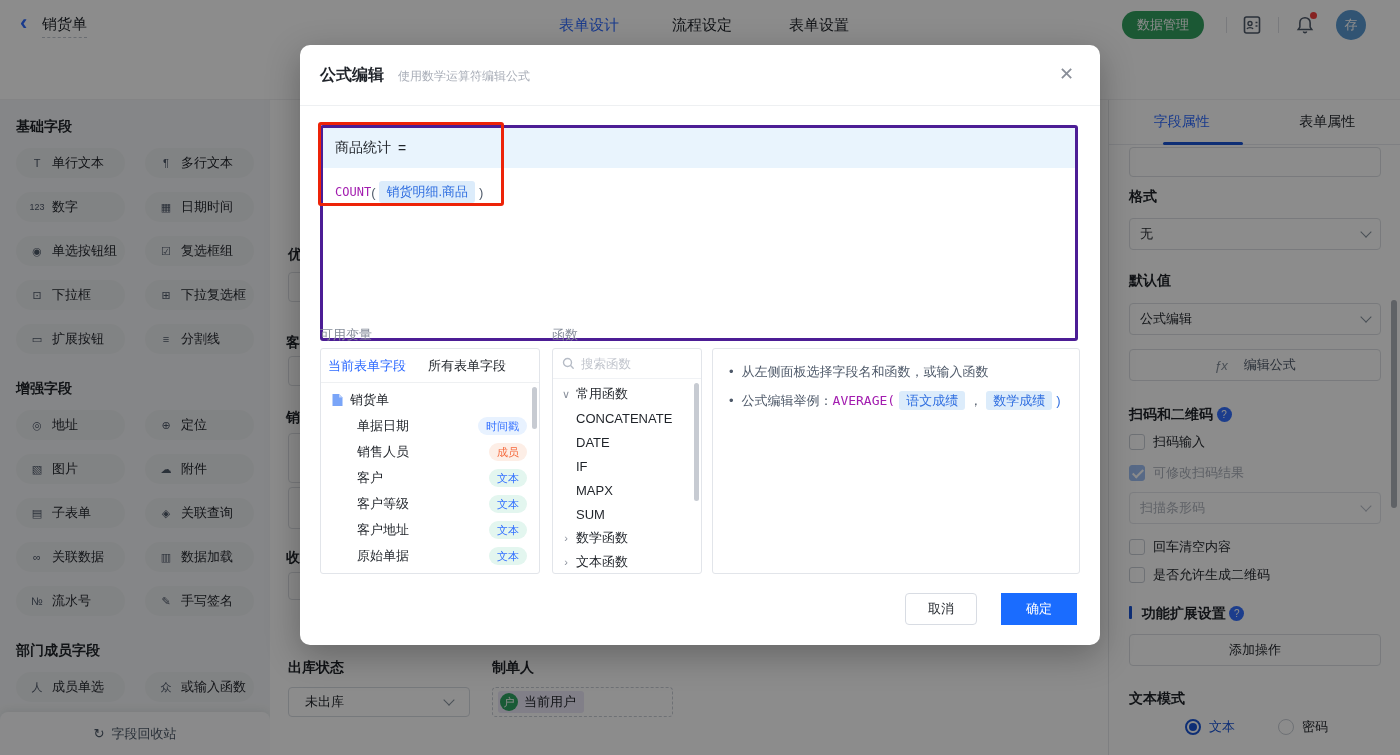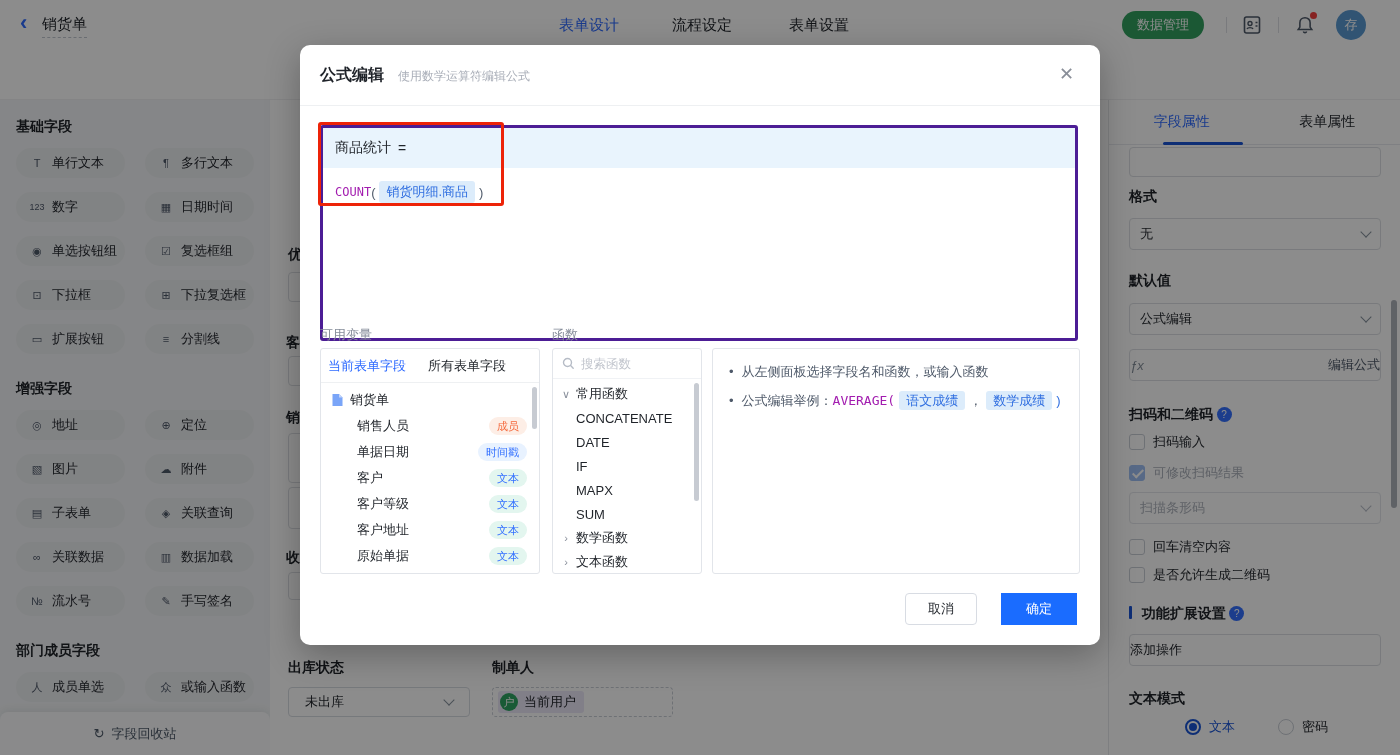--- a/index.html
+++ b/index.html
@@ -56,21 +56,21 @@
   .rtabs{position:absolute;left:0;top:0;width:100%;height:45px;border-bottom:1px solid #e8eaee;
          display:flex;align-items:center}
   .rtab{width:50%;text-align:center;font-size:14px;color:#1f2329}
   .rtab.on{color:#2f6bff;font-weight:500}
   .rtab-line{position:absolute;left:54px;top:42px;width:80px;height:3px;background:#1a55d6;border-radius:2px}
   .rlab{font-size:14px;font-weight:bold;color:#1f2329}
   .rsel{border:1px solid #dcdfe4;border-radius:4px;display:flex;align-items:center;justify-content:space-between;
         padding:0 10px;font-size:13px;background:#fff}
   .rsel.dis{color:#aeb3bc;border-color:#e3e6eb}
   .rbtn{border:1px solid #dcdfe4;border-radius:4px;background:#fff;display:flex;align-items:center;
-        justify-content:space-between;gap:16px;font-size:13px;color:#4e5969}
+        justify-content:center;gap:16px;font-size:13px;color:#4e5969}
   .cb{width:16px;height:16px;border:1px solid #c9ced6;border-radius:3px;background:#fff;flex:none;position:relative}
   .cb.cd{background:#9fc0f5;border-color:#9fc0f5}
   .cb.cd::after{content:"";position:absolute;left:5px;top:1px;width:4px;height:9px;
                 border-right:2px solid #fff;border-bottom:2px solid #fff;transform:rotate(45deg)}
   .cbrow{display:flex;align-items:center;gap:8px;font-size:13px;color:#1f2329}
   .cbrow.dim{color:#abb0ba}
   .help{width:15px;height:15px;border-radius:50%;background:#3370ff;color:#fff;font-size:10px;
         display:inline-flex;align-items:center;justify-content:center;vertical-align:1px}
   .bluebar{display:inline-block;width:3px;height:13px;background:#1a55d6;border-radius:1px;margin-right:6px;vertical-align:-1px}
   .radio{width:16px;height:16px;border-radius:50%;border:1px solid #c9ced6;background:#fff;position:relative;flex:none}
@@ -424,26 +424,26 @@
       <div class="trow" style="padding-left:10px;gap:6px;margin-top:4px">
         <span>
             <svg width="13" height="14" viewBox="0 0 13 14">
               <path d="M1.5 1h6.5l3.5 3.5V13h-10z" fill="#7aa5f8"></path>
               <path d="M8 1l3.5 3.5H8z" fill="#c3d6fb"></path>
             </svg>
           </span>
         <span>销货单</span>
       </div>
       <div class="trow">
+          <span class="nm">单据日期</span>
+          <span class="badge bg-time">时间戳</span>
+        </div>
+      <div class="trow">
           <span class="nm">销售人员</span>
           <span class="badge bg-member">成员</span>
-        </div>
-      <div class="trow">
-          <span class="nm">单据日期</span>
-          <span class="badge bg-time">时间戳</span>
         </div>
       <div class="trow">
           <span class="nm">客户</span>
           <span class="badge bg-text">文本</span>
         </div>
       <div class="trow">
           <span class="nm">客户等级</span>
           <span class="badge bg-text">文本</span>
         </div>
       <div class="trow">

